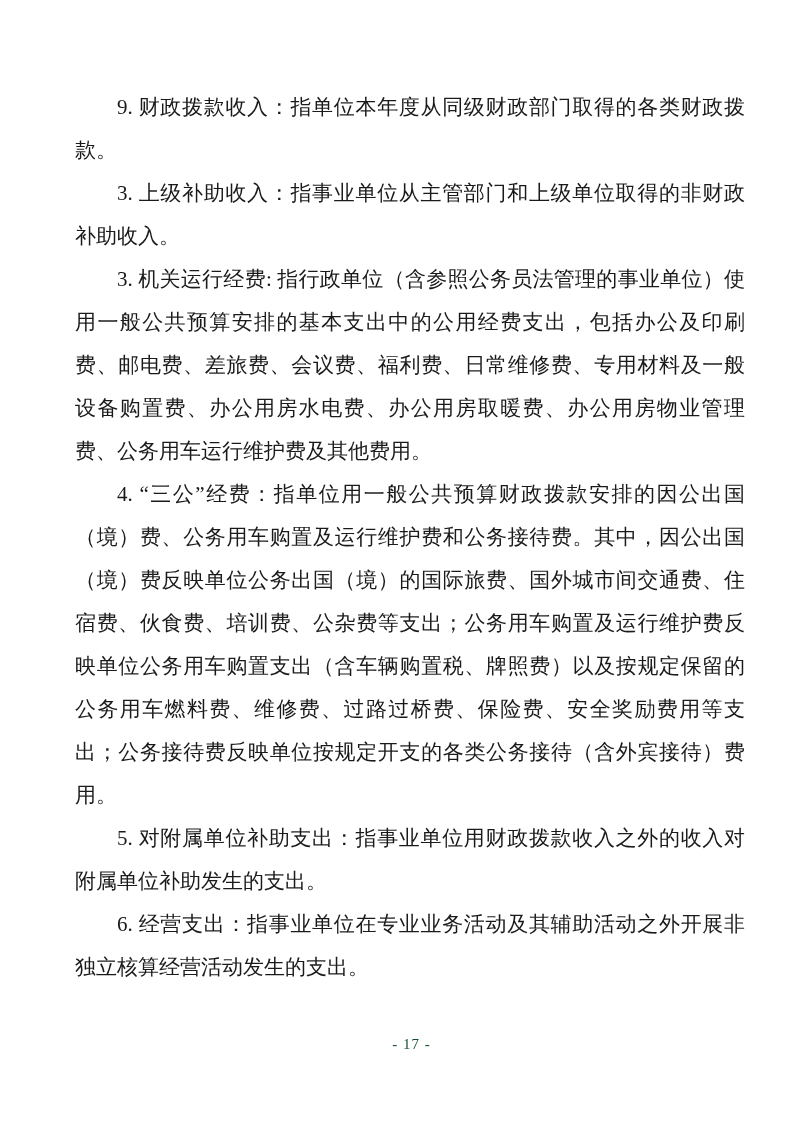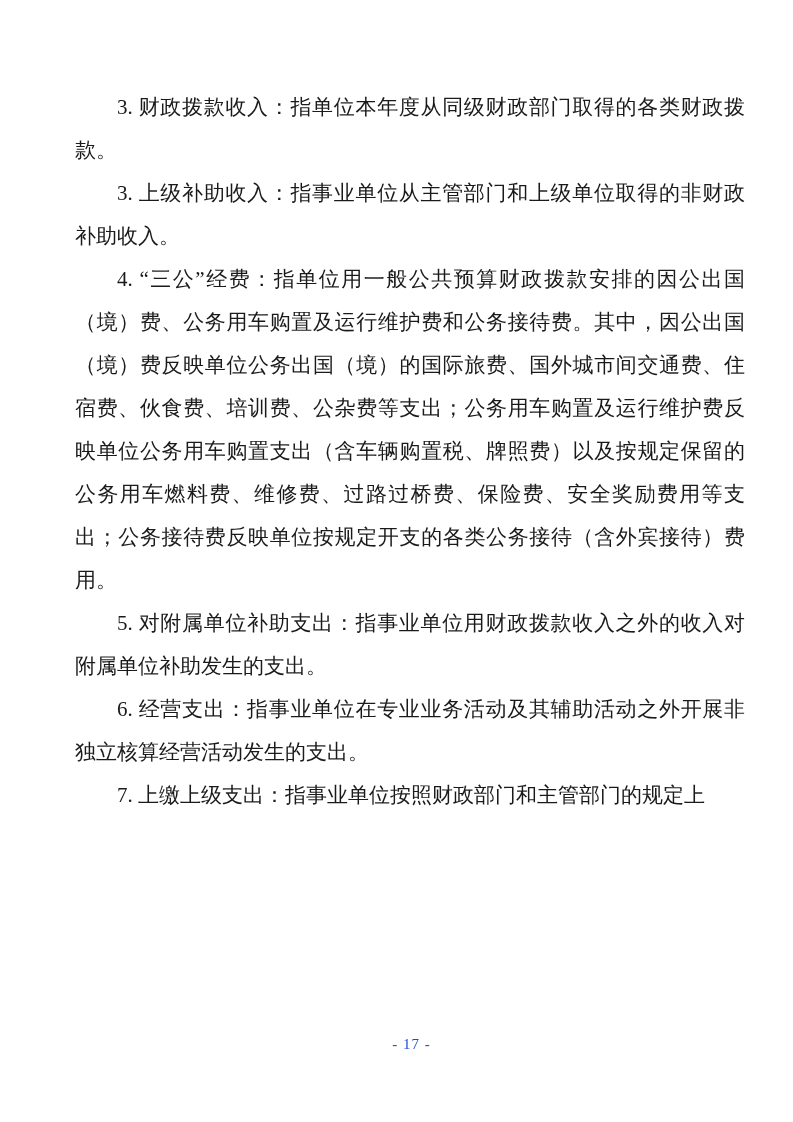--- a/index.html
+++ b/index.html
@@ -34,30 +34,30 @@
     word-break: break-all;
   }
   .page-number {
     position: absolute;
     left: 0;
     right: 0;
     top: 1036px;
     text-align: center;
     font-size: 15px;
     letter-spacing: 1px;
-    color: #1d4ed8;
+    color: #14532d;
     padding-left: 30px;
   }
 </style>
 </head>
 <body>
 
 <div class="page">
   <div class="doc-body">
-      <p class="para">3. 财政拨款收入：指单位本年度从同级财政部门取得的各类财政拨款。</p>
+      <p class="para">9. 财政拨款收入：指单位本年度从同级财政部门取得的各类财政拨款。</p>
       <p class="para">3. 上级补助收入：指事业单位从主管部门和上级单位取得的非财政补助收入。</p>
+      <p class="para">3. 机关运行经费: 指行政单位（含参照公务员法管理的事业单位）使用一般公共预算安排的基本支出中的公用经费支出，包括办公及印刷费、邮电费、差旅费、会议费、福利费、日常维修费、专用材料及一般设备购置费、办公用房水电费、办公用房取暖费、办公用房物业管理费、公务用车运行维护费及其他费用。</p>
       <p class="para">4. “三公”经费：指单位用一般公共预算财政拨款安排的因公出国（境）费、公务用车购置及运行维护费和公务接待费。其中，因公出国（境）费反映单位公务出国（境）的国际旅费、国外城市间交通费、住宿费、伙食费、培训费、公杂费等支出；公务用车购置及运行维护费反映单位公务用车购置支出（含车辆购置税、牌照费）以及按规定保留的公务用车燃料费、维修费、过路过桥费、保险费、安全奖励费用等支出；公务接待费反映单位按规定开支的各类公务接待（含外宾接待）费用。</p>
       <p class="para">5. 对附属单位补助支出：指事业单位用财政拨款收入之外的收入对附属单位补助发生的支出。</p>
       <p class="para">6. 经营支出：指事业单位在专业业务活动及其辅助活动之外开展非独立核算经营活动发生的支出。</p>
-      <p class="para">7. 上缴上级支出：指事业单位按照财政部门和主管部门的规定上</p>
     </div>
   <div class="page-number">- 17 -</div>
 </div>
 
 </body></html>

